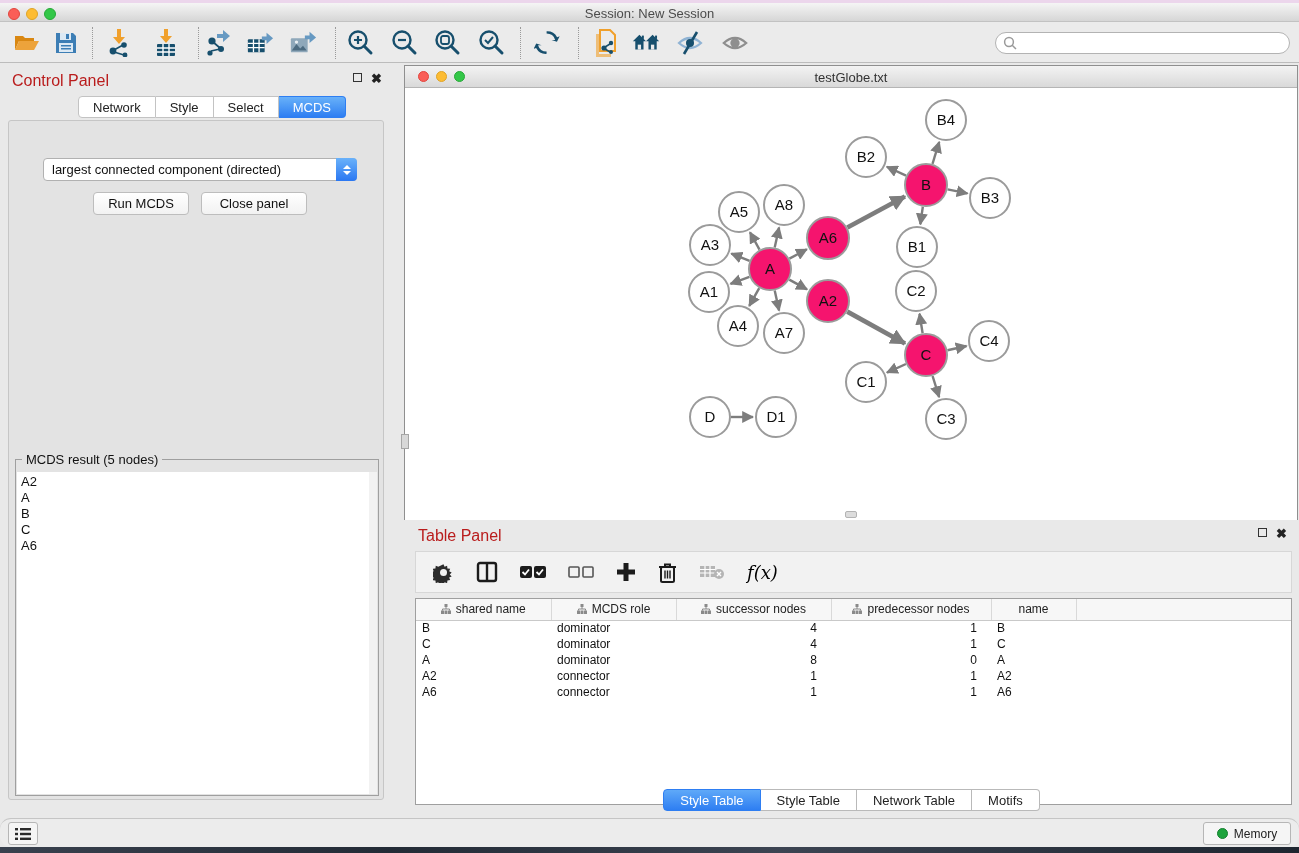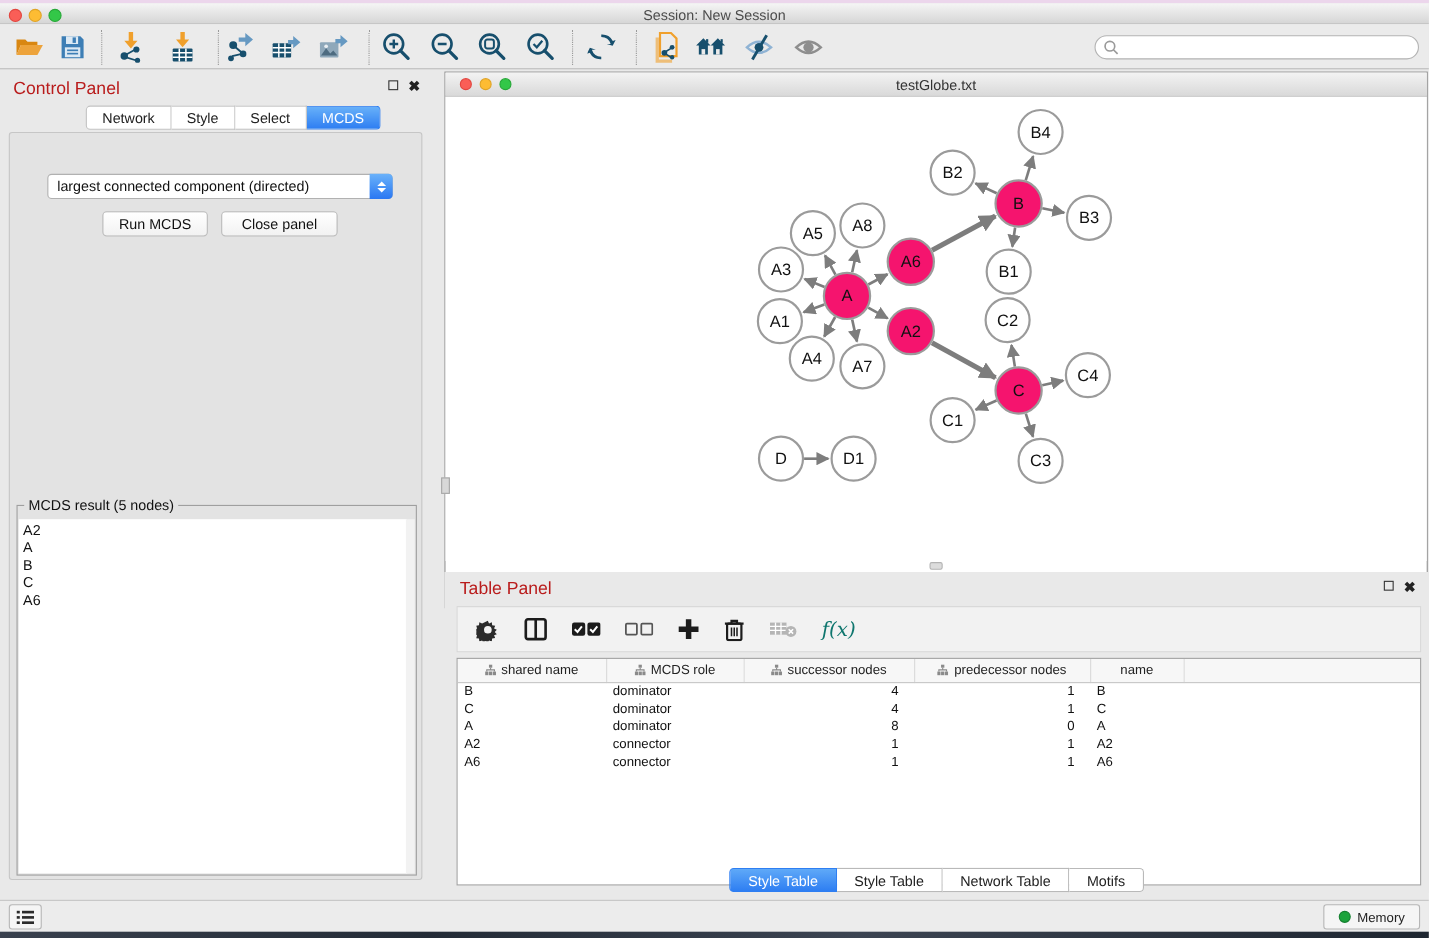--- a/index.html
+++ b/index.html
@@ -97,41 +97,41 @@
   
   .table-panel { position:absolute; left:404px; top:520px; width:895px; height:292px; background:#e9e9e9; }
   .tp-header { position:absolute; left:0; top:0; width:100%; height:26px; }
   .tp-header .panel-title { position:absolute; left:14px; top:7px; }
   .tp-float { position:absolute; right:32px; top:8px; }
   .tp-close { position:absolute; right:12px; top:6px; font-size:13px; color:#222; font-weight:bold; }
   .tp-toolbar { position:absolute; left:11px; top:31px; width:877px; height:42px;
     background:#f2f2f2; border:1px solid #d7d7d7; display:flex; align-items:center;
     gap:22px; padding-left:17px; }
   .tp-tool { display:flex; align-items:center; justify-content:center; }
-  .fx { font-family:"DejaVu Serif", serif; font-style:italic; font-size:18px; color:#0f766e; }
+  .fx { font-family:"DejaVu Serif", serif; font-style:italic; font-size:18px; color:#000000; }
   .node-table { position:absolute; left:11px; top:78px; width:877px; height:207px;
     background:#fff; border:1px solid #9f9f9f; overflow:hidden; }
   .nt-table { border-collapse:collapse; table-layout:fixed; width:100%; }
   .nt-table th { height:21px; background:#f7f7f7; border-bottom:1px solid #c9c9c9;
     border-right:1px solid #d9d9d9; font-size:12px; font-weight:normal; color:#222;
     text-align:center; white-space:nowrap; overflow:hidden; }
   .nt-table th .hicon { display:inline-block; vertical-align:-1px; margin-right:5px; }
   .nt-table td { height:16px; font-size:12px; color:#111; padding:0 6px;
     white-space:nowrap; overflow:hidden; }
   .nt-table td.num { text-align:right; padding-right:14px; }
   .tp-tabs { position:absolute; left:0; right:0; top:269px; display:flex; justify-content:center; }
   .tp-tab { height:22px; padding:0 16px; background:#fff; border:1px solid #b9b9b9;
     border-left:none; font-size:13px; color:#222; display:flex; align-items:center; }
   .tp-tab:first-child { border-left:1px solid #b9b9b9; border-radius:4px 0 0 4px; }
   .tp-tab:last-child { border-radius:0 4px 4px 0; }
   .tp-tab.active { background:linear-gradient(#5fa9f8,#2e7ef2); border-color:#2e7ef2; color:#fff; }
 
   
   .statusbar { position:absolute; left:0; top:818px; width:100%; height:29px;
-    background:#ececec; border-top:1px solid #c5c5c5; }
+    background:#ececec; border-top:1px solid #c5c5c5;border-radius:11px; }
   .sb-btn { position:absolute; top:3px; height:23px; background:#f5f5f5;
     border:1px solid #b6b6b6; border-radius:3px; display:flex; align-items:center;
     justify-content:center; }
   .sb-list { left:8px; width:30px; }
   .sb-memory { right:8px; width:88px; gap:6px; font-size:12px; color:#222; }
   .mem-dot { width:11px; height:11px; border-radius:50%; background:#1ca33c; border:1px solid #158030; }
 </style>
 </head>
 <body>
 

